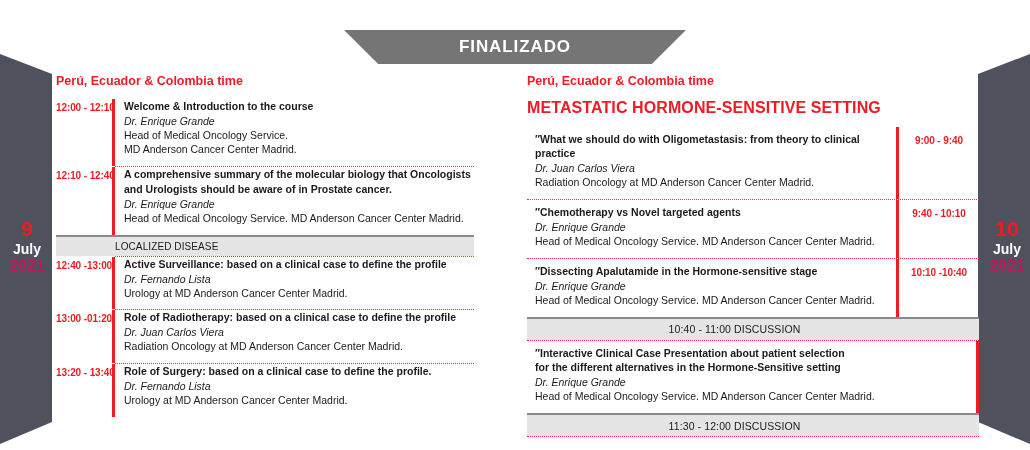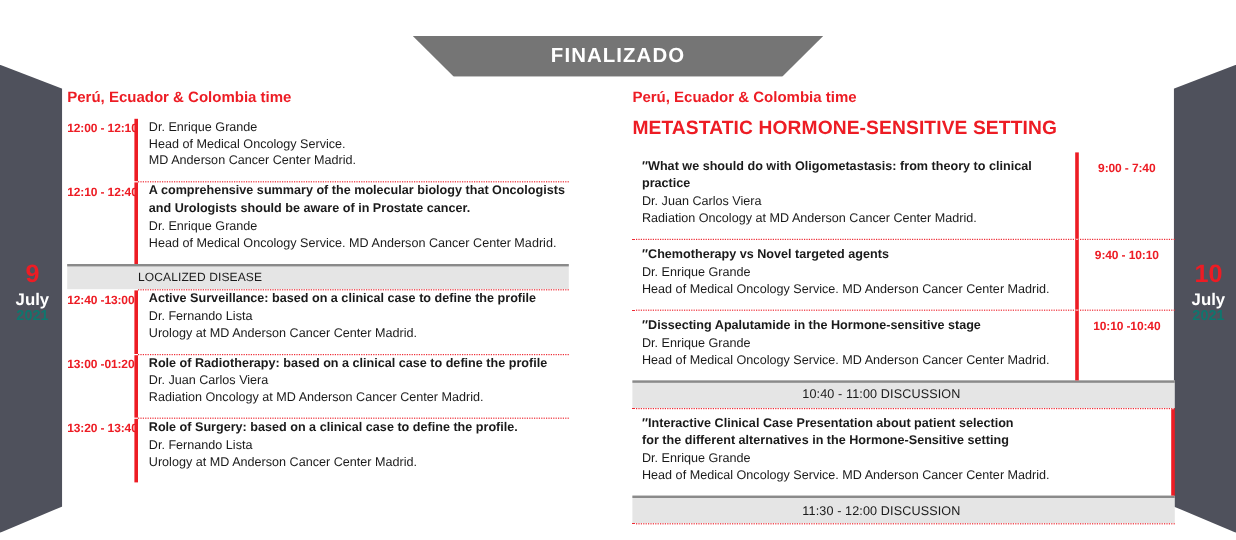--- a/index.html
+++ b/index.html
@@ -40,21 +40,21 @@
     -webkit-clip-path:polygon(0 24px,100% 4px,100% 394px,0 372px);
     clip-path:polygon(0 24px,100% 4px,100% 394px,0 372px);
   }
   .daypanel .dtxt{
     position:absolute;left:0;right:0;top:168px;text-align:center;line-height:1.08;
   }
   .daypanel.left .dtxt{left:2px;}
   .daypanel.right .dtxt{left:6px;}
   .d-num{display:block;color:#ed1c24;font-size:21px;font-weight:bold;}
   .d-mon{display:block;color:#ffffff;font-size:14px;font-weight:bold;margin-top:1px;}
-  .d-yr{display:block;color:#0f766e;font-size:12px;font-weight:bold;}
+  .d-yr{display:block;color:#be185d;font-size:16px;font-weight:bold;}
 
   
   .col{position:absolute;top:74px;}
   .col.left-col{left:56px;width:418px;}
   .col.right-col{left:527px;width:452px;}
 
   .tz{
     color:#ed1c24;font-size:12.5px;font-weight:bold;margin:0 0 11px 0;
   }
   .sec-red{
@@ -72,21 +72,21 @@
     flex:0 0 3px;width:3px;background:#ed1c24;margin-right:9px;
   }
   .rowL .body{flex:1;padding:1px 0 9px 0;}
   .dotline{height:0;border-top:1px dotted #ee2a34;margin-left:59px;}
 
   .ttl{
     font-size:10.5px;font-weight:bold;color:#1a1a1a;line-height:1.33;
     margin:0 0 1px 0;
   }
   .spk{
-    font-size:10.5px;color:#1a1a1a;line-height:1.33;margin:0;
+    font-size:10.5px;font-style:italic;color:#1a1a1a;line-height:1.33;margin:0;
   }
   .aff{
     font-size:10.5px;color:#1a1a1a;line-height:1.33;margin:0;
   }
 
   
   .band{
     border-top:2px solid #8a8a8a;background:#e5e5e5;
     height:19px;display:flex;align-items:center;
   }
@@ -138,20 +138,21 @@
 </div>
 
 <div class="col left-col">
 
   <div class="tz">Perú, Ecuador &amp; Colombia time</div>
 
   <div class="rowL">
     <div class="time">12:00 - 12:10</div>
     <div class="bar"></div>
     <div class="body">
+      <p class="ttl">Welcome &amp; Introduction to the course</p>
       <p class="spk">Dr. Enrique Grande</p>
       <p class="aff">Head of Medical Oncology Service.</p>
       <p class="aff">MD Anderson Cancer Center Madrid.</p>
     </div>
   </div>
   <div class="dotline"></div>
 
   <div class="rowL">
     <div class="time">12:10 - 12:40</div>
     <div class="bar"></div>
@@ -207,21 +208,21 @@
   <div class="tz">Perú, Ecuador &amp; Colombia time</div>
   <div class="sec-red">METASTATIC HORMONE-SENSITIVE SETTING</div>
 
   <div class="rowR">
     <div class="body">
       <p class="ttl">″What we should do with Oligometastasis: from theory to clinical practice</p>
       <p class="spk">Dr. Juan Carlos Viera</p>
       <p class="aff">Radiation Oncology at MD Anderson Cancer Center Madrid.</p>
     </div>
     <div class="bar"></div>
-    <div class="time">9:00 - 7:40</div>
+    <div class="time">9:00 - 9:40</div>
   </div>
   <div class="dotlineR"></div>
 
   <div class="rowR">
     <div class="body">
       <p class="ttl">″Chemotherapy vs Novel targeted agents</p>
       <p class="spk">Dr. Enrique Grande</p>
       <p class="aff">Head of Medical Oncology Service. MD Anderson Cancer Center Madrid.</p>
     </div>
     <div class="bar"></div>

